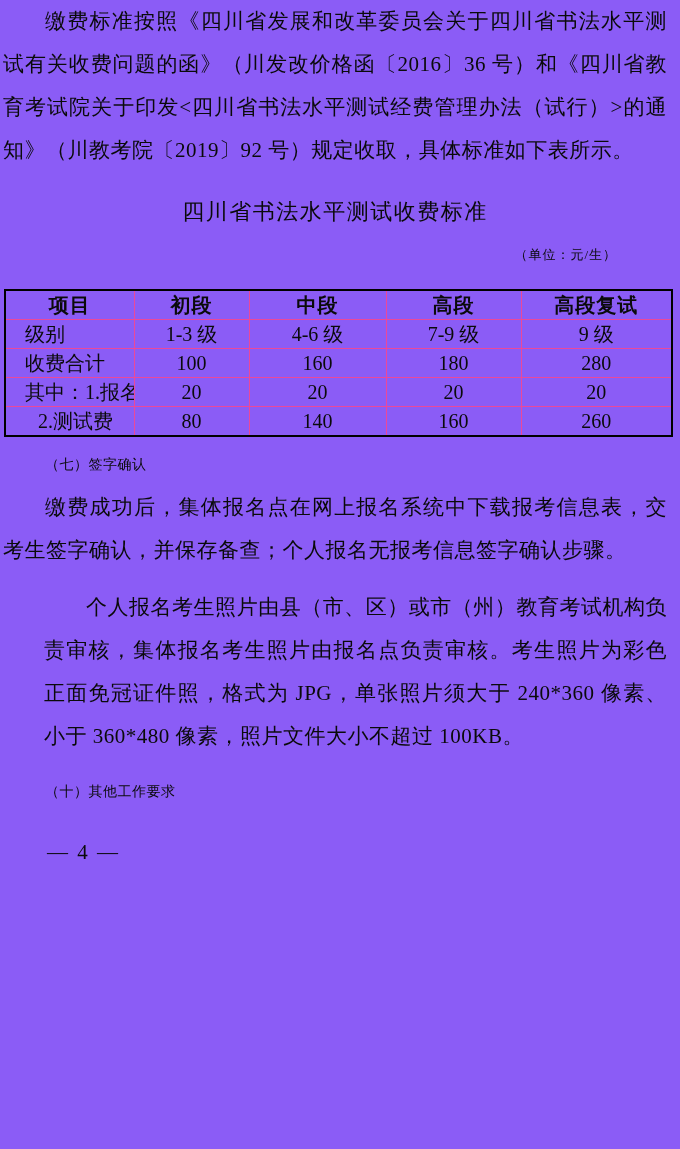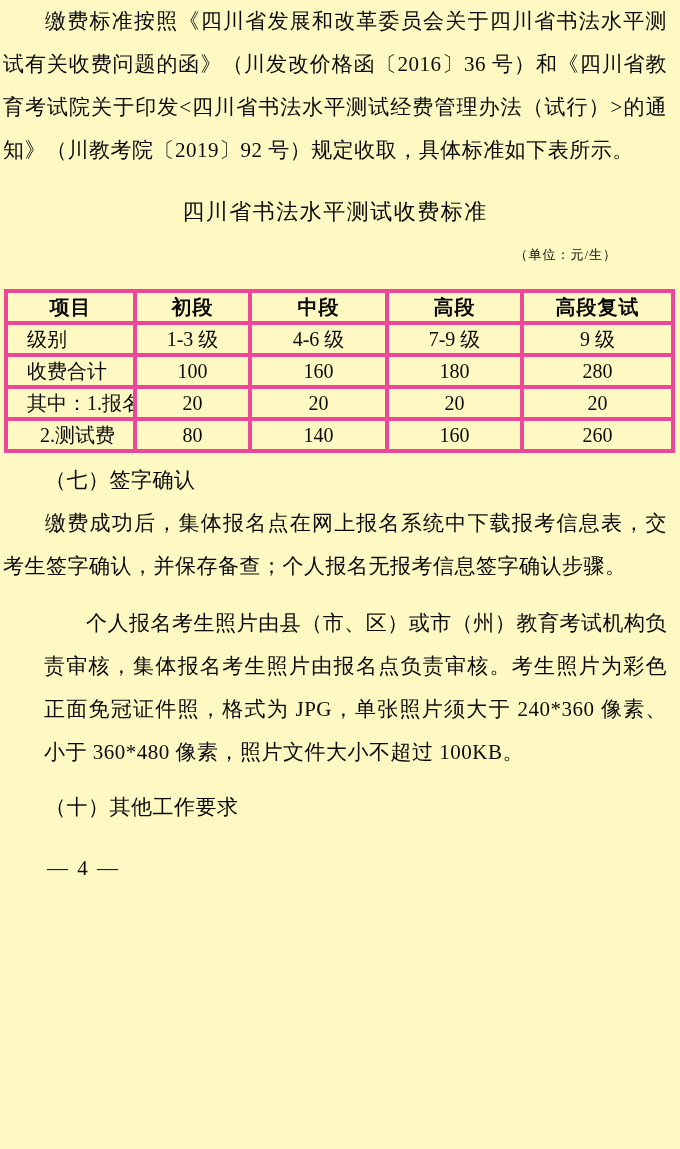--- a/index.html
+++ b/index.html
@@ -12,21 +12,21 @@
     height: 1149px;
     overflow: hidden;
     color: #0a0a0a;
     font-family: "Liberation Serif", "DejaVu Serif", serif;
   }
   .page {
     box-sizing: border-box;
     width: 680px;
     height: 1149px;
     padding: 0 13px 0 3px;
-    background: #fef9c3;
+    background: #8b5cf6;
   }
   .body-para {
     margin: 0;
     font-size: 21px;
     line-height: 43px;
     text-align: justify;
     text-indent: 42px;
     letter-spacing: 0.5px;
   }
   .doc-title {
@@ -47,21 +47,21 @@
   }
   table.fee-table {
     border-collapse: collapse;
     table-layout: fixed;
     width: 667px;
     margin: 19px 0 0 1px;
     border: 2px solid #000;
     font-size: 20px;
   }
   .fee-table th, .fee-table td {
-    border: 4px solid #ec4899;
+    border: 1px solid #ec4899;
     height: 28px;
     padding: 0;
     text-align: center;
     vertical-align: middle;
     overflow: hidden;
     white-space: nowrap;
   }
   .fee-table th {
     font-weight: bold;
     letter-spacing: 1px;
@@ -69,21 +69,21 @@
   .fee-table td.row-label {
     text-align: left;
     padding-left: 19px;
   }
   .fee-table td.row-label-indent {
     text-align: left;
     padding-left: 32px;
   }
   .section-heading {
     margin: 0;
-    font-size: 21px;
+    font-size: 14px;
     line-height: 43px;
     font-weight: normal;
     text-indent: 42px;
     letter-spacing: 0.5px;
   }
   .mt6  { margin-top: 6px; }
   .mt7  { margin-top: 7px; }
   .mt9  { margin-top: 9px; }
   .mt12 { margin-top: 12px; }
   .mt14 { margin-top: 14px; margin-left: 41px; }

